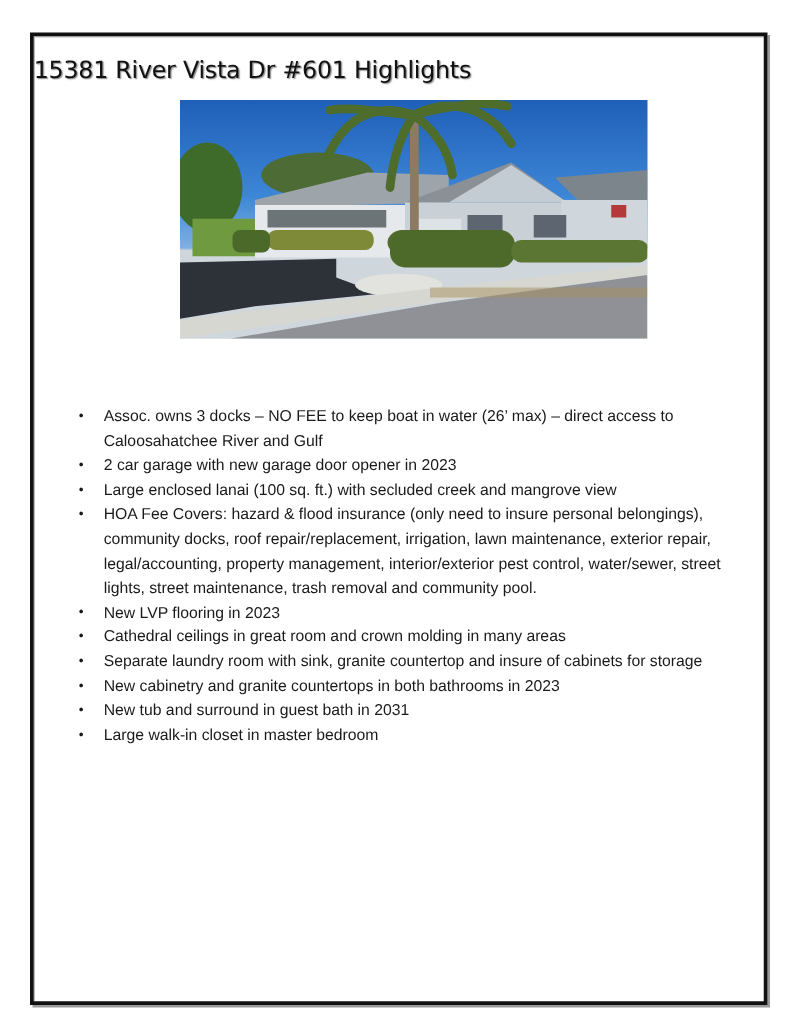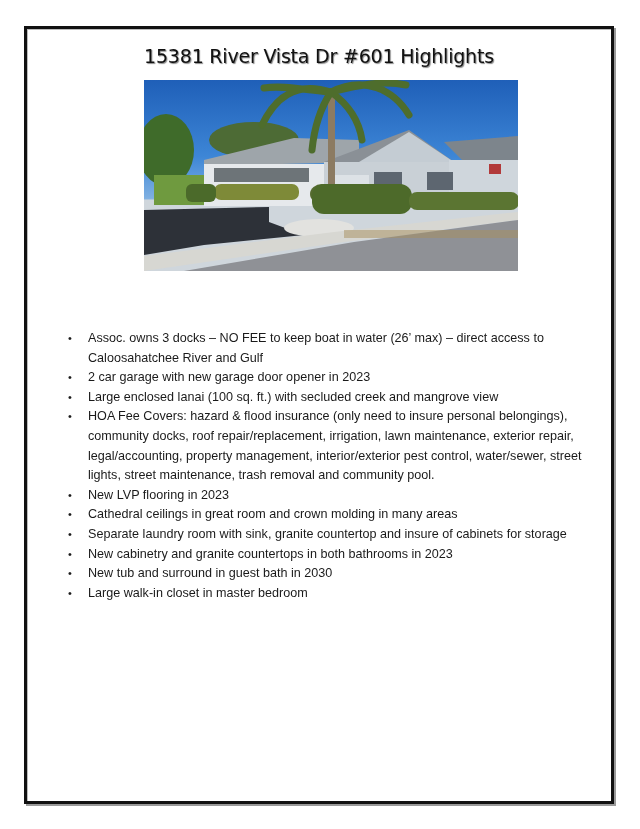--- a/index.html
+++ b/index.html
@@ -6,31 +6,31 @@
     body {
       width: 640px; height: 829px; background: #ffffff; position: relative; overflow: hidden;
       font-family: "Liberation Sans", sans-serif;
     }
     .frame {
       position: absolute; left: 24px; top: 26px; width: 584px; height: 772px;
       border: 3px solid #111; box-shadow: 2px 2px 0 #9a9a9a, inset 1px 1px 0 #bbb;
       background: #fff;
     }
     .title {
-      position: absolute; left: 0; right: 0; top: 16px; text-align: center;
+      position: absolute; left: 0; right: 0; top: 16px; text-align: left;
       font-family: "DejaVu Sans", sans-serif; font-size: 19px; color: #111;
       text-shadow: 1px 1px 1px #888; letter-spacing: -0.2px;
     }
     .photo {
       position: absolute; left: 117px; top: 51px; width: 374px; height: 191px; overflow: hidden;
       background: linear-gradient(180deg, #1f5fb8 0%, #3d86d6 40%, #7fb0e2 62%, #cfd6dc 63%);
     }
     .photo svg { display: block; }
     .list {
-      position: absolute; left: 44px; top: 291px; width: 530px; margin: 9px; padding: 0;
+      position: absolute; left: 44px; top: 291px; width: 530px; margin: 4px; padding: 0;
       list-style: none; font-family: "Liberation Sans", sans-serif; font-size: 12.6px;
       line-height: 19.6px; color: #1a1a1a;
     }
     .list li { position: relative; padding-left: 8px; }
     .list li::before {
       content: "\2022"; position: absolute; left: -12px; top: 0; font-size: 11px;
     }
     .watermark {
       position: absolute; left: 3px; top: 842px; font-size: 11px; color: #9a9a9a;
       font-family: "Liberation Sans", sans-serif; letter-spacing: -0.3px;
@@ -83,18 +83,18 @@
 
   <ul class="list">
     <li>Assoc. owns 3 docks – NO FEE to keep boat in water (26’ max) – direct access to Caloosahatchee River and Gulf</li>
     <li>2 car garage with new garage door opener in 2023</li>
     <li>Large enclosed lanai (100 sq. ft.) with secluded creek and mangrove view</li>
     <li>HOA Fee Covers: hazard &amp; flood insurance (only need to insure personal belongings), community docks, roof repair/replacement, irrigation, lawn maintenance, exterior repair, legal/accounting, property management, interior/exterior pest control, water/sewer, street lights, street maintenance, trash removal and community pool.</li>
     <li>New LVP flooring in 2023</li>
     <li>Cathedral ceilings in great room and crown molding in many areas</li>
     <li>Separate laundry room with sink, granite countertop and insure of cabinets for storage</li>
     <li>New cabinetry and granite countertops in both bathrooms in 2023</li>
-    <li>New tub and surround in guest bath in 2030</li>
+    <li>New tub and surround in guest bath in 2031</li>
     <li>Large walk-in closet in master bedroom</li>
   </ul>
 </div>
 
 <div class="watermark">SWFLAMLS</div>
 
 </body></html>

